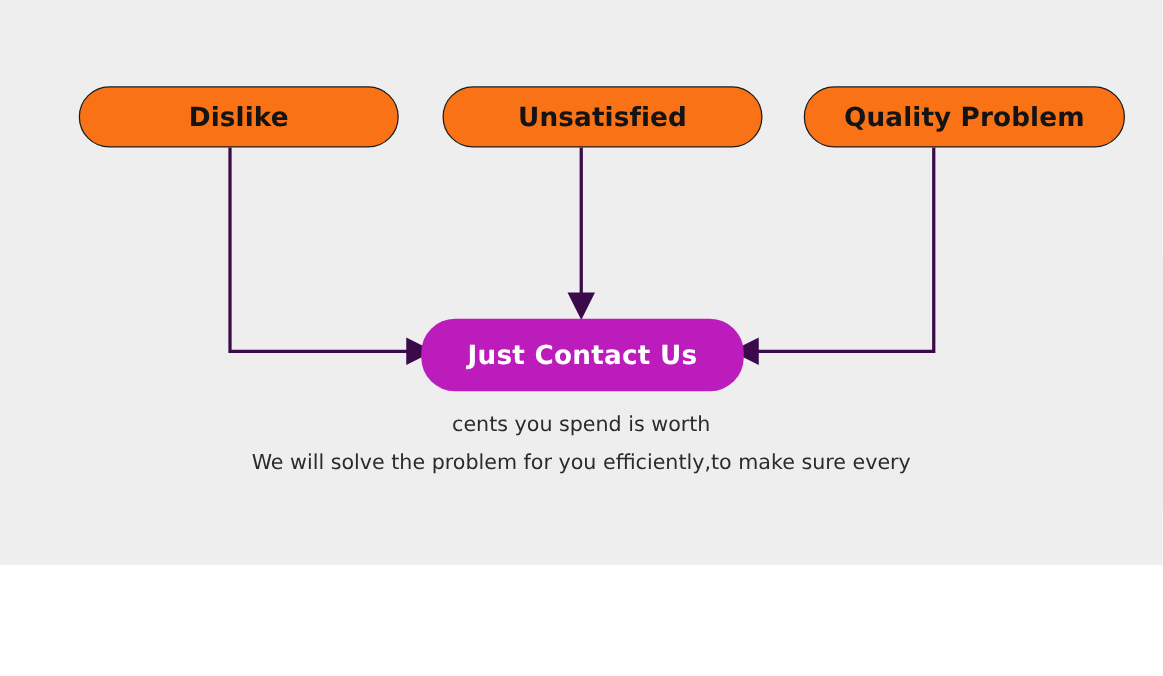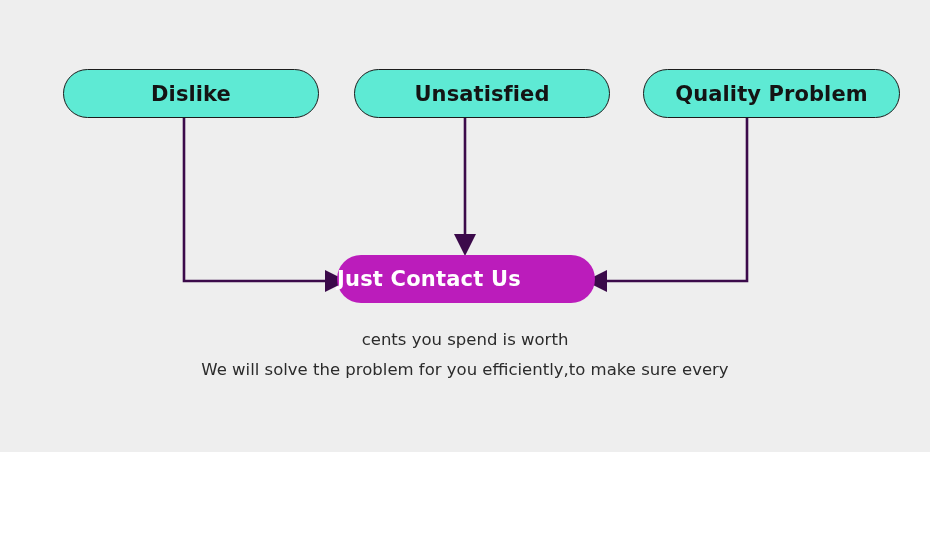--- a/index.html
+++ b/index.html
@@ -30,21 +30,21 @@
   }
 
   
   .reason-box {
     position: absolute;
     top: 69px;
     height: 49px;
     box-sizing: border-box;
     border: 1.6px solid #1c1c1c;
     border-radius: 26px;
-    background: #5eead4;
+    background: #f97316;
     display: flex;
     align-items: center;
     justify-content: center;
   }
   .reason-label {
     font-size: 21px;
     font-weight: bold;
     color: #141414;
     letter-spacing: 0.1px;
     white-space: nowrap;
@@ -52,26 +52,26 @@
   #reason-box-0 { left: 63px;  width: 256px; }
   #reason-box-1 { left: 354px; width: 256px; }
   #reason-box-2 { left: 643px; width: 257px; }
 
   
   #cta-pill {
     position: absolute;
     left: 337px;
     top: 255px;
     width: 258px;
-    height: 48px;
+    height: 58px;
     border-radius: 27px;
     background: #bb1cbb;
     display: flex;
     align-items: center;
-    justify-content: flex-start;
+    justify-content: center;
   }
   #cta-pill .cta-label {
     font-size: 21px;
     font-weight: bold;
     color: #ffffff;
     letter-spacing: 0.2px;
     white-space: nowrap;
   }
 
   

